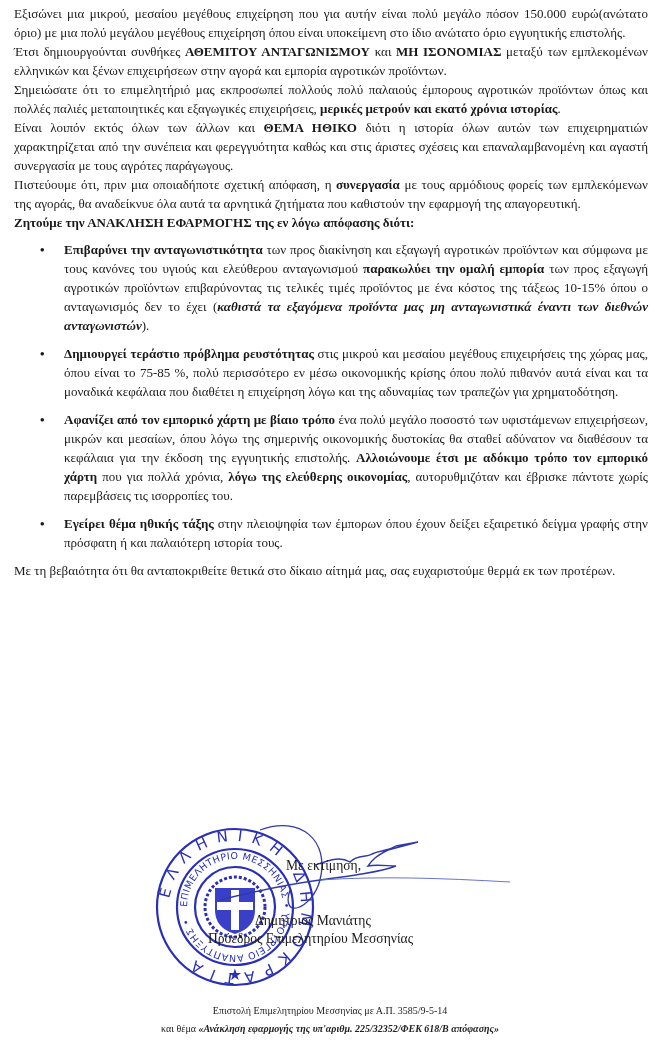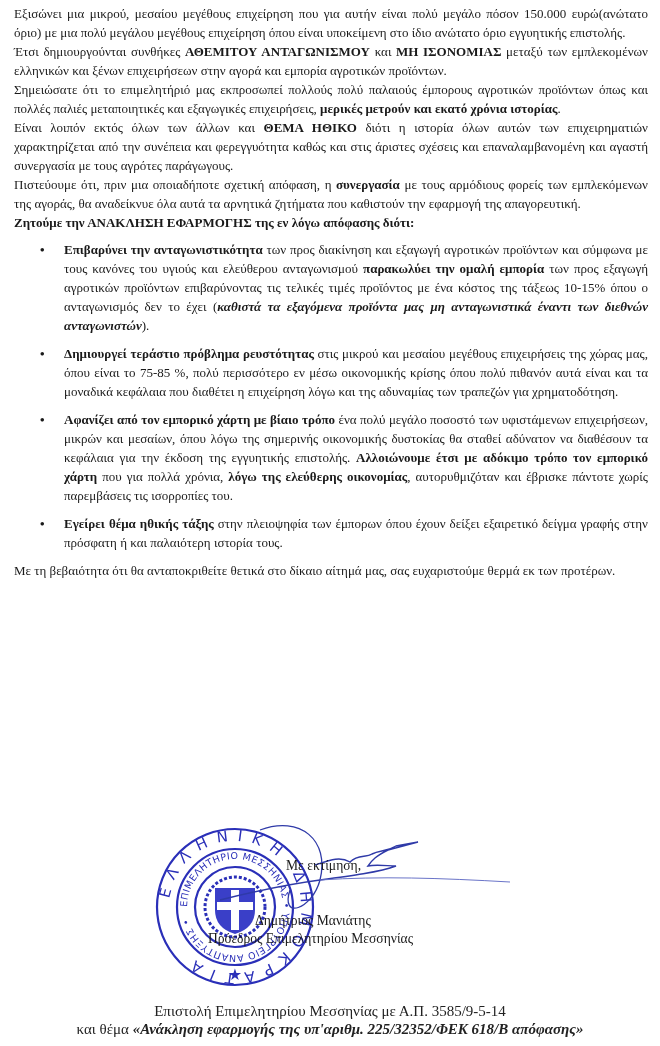--- a/index.html
+++ b/index.html
@@ -12,21 +12,21 @@
     p { margin: 0; text-align: justify; }
     .gap { }
     .gap-lg { margin-top: 23px; }
     b { font-weight: bold; }
     .u { }
     ul.bullets { list-style: none; margin: 8px 0 0 0; padding: 0; }
     ul.bullets li { position: relative; padding-left: 50px; text-align: justify; margin-bottom: 9px; }
     ul.bullets li .dot { position: absolute; left: 26px; top: 0; font-weight: bold; }
     .sig-block { position: absolute; left: 0; top: 0; width: 660px; height: 1046px; pointer-events: none; }
     .sig-line { position: absolute; font-size: 13.6px; line-height: 19px; white-space: nowrap; text-align: center; }
-    .footer { position: absolute; left: 0; width: 660px; text-align: center; font-size: 15px; line-height: 18px; color: #222; }
+    .footer { position: absolute; left: 0; width: 660px; text-align: center; font-size: 10px; line-height: 18px; color: #222; }
     svg { position: absolute; }
   </style>
 </head>
 <body>
 
 <div class="page">
   <p>Εξισώνει μια μικρού, μεσαίου μεγέθους επιχείρηση που για αυτήν είναι πολύ μεγάλο πόσον 150.000 ευρώ(ανώτατο όριο) με μια πολύ μεγάλου μεγέθους επιχείρηση όπου είναι υποκείμενη στο ίδιο ανώτατο όριο εγγυητικής επιστολής.</p>
 
   <p class="gap"><span>Έτσι δημιουργούνται συνθήκες </span><b>ΑΘΕΜΙΤΟΥ ΑΝΤΑΓΩΝΙΣΜΟΥ</b><span> και </span><b>ΜΗ ΙΣΟΝΟΜΙΑΣ</b><span> μεταξύ των εμπλεκομένων ελληνικών και ξένων επιχειρήσεων στην αγορά και εμπορία αγροτικών προϊόντων.</span></p>
 

